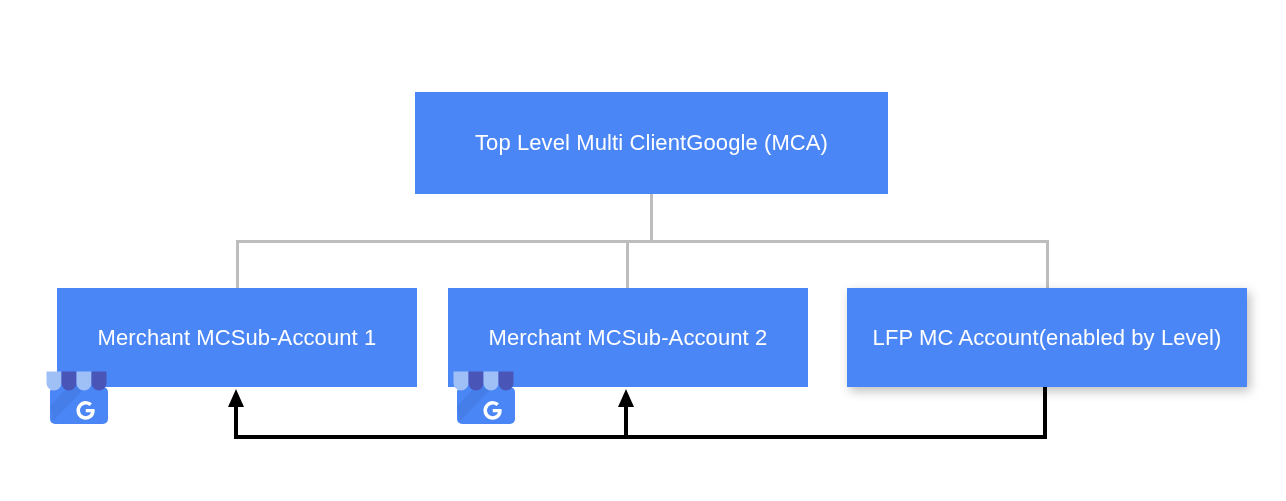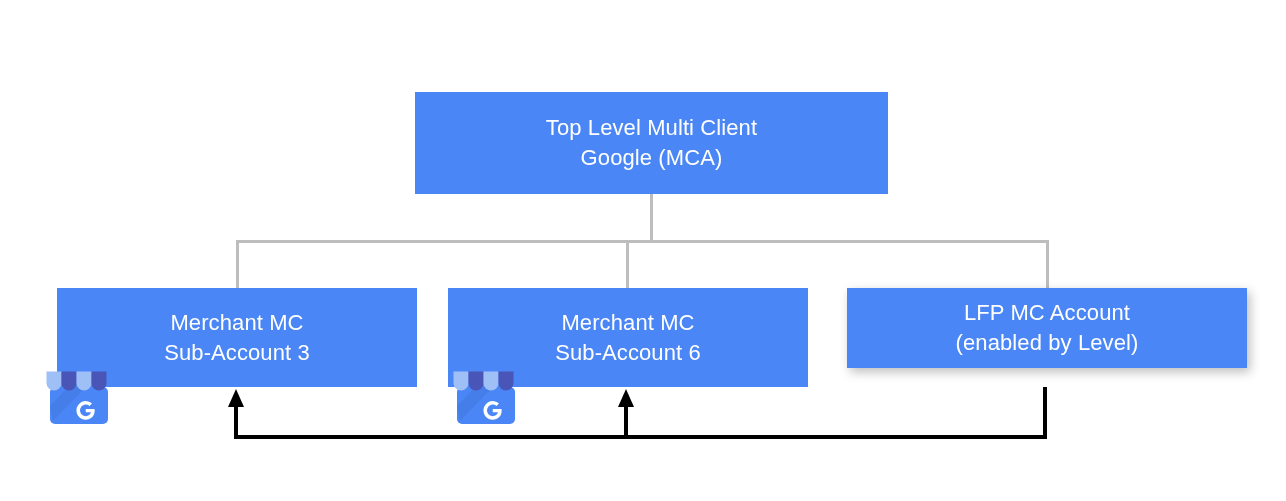--- a/index.html
+++ b/index.html
@@ -19,42 +19,42 @@
     overflow: hidden;
   }
 
   
   .node {
     position: absolute;
     box-sizing: border-box;
     background: #4a86f5;
     color: #ffffff;
     display: flex;
-    flex-direction: column;
+    flex-direction: row;
     align-items: center;
     justify-content: center;
     text-align: center;
     font-size: 22px;
     line-height: 30px;
     letter-spacing: 0.1px;
     z-index: 4;
   }
   .node .line1, .node .line2 { display: block; white-space: nowrap; }
 
   #node-mca {
     left: 415px; top: 92px; width: 473px; height: 102px;
   }
   #node-sub1 {
     left: 57px; top: 288px; width: 360px; height: 99px;
   }
   #node-sub2 {
     left: 448px; top: 288px; width: 360px; height: 99px;
   }
   #node-lfp {
-    left: 847px; top: 288px; width: 400px; height: 80px;
+    left: 847px; top: 288px; width: 400px; height: 99px;
     box-shadow: 3px 4px 10px rgba(0,0,0,0.26);
     text-align: center;
   }
 
   
   .conn {
     position: absolute;
     background: #bdbdbd;
     z-index: 1;
   }
@@ -120,26 +120,26 @@
   <div class="fb-arrow" id="fb-arrow1"></div>
   <div class="fb-arrow" id="fb-arrow2"></div>
 
   <div class="node" id="node-mca">
     <span class="line1">Top Level Multi Client</span>
     <span class="line2">Google (MCA)</span>
   </div>
 
   <div class="node" id="node-sub1">
     <span class="line1">Merchant MC</span>
-    <span class="line2">Sub-Account 3</span>
+    <span class="line2">Sub-Account 1</span>
   </div>
 
   <div class="node" id="node-sub2">
     <span class="line1">Merchant MC</span>
-    <span class="line2">Sub-Account 6</span>
+    <span class="line2">Sub-Account 2</span>
   </div>
 
   <div class="node" id="node-lfp">
     <span class="line1">LFP MC Account</span>
     <span class="line2">(enabled by Level)</span>
   </div>
 
   <svg class="gbp-icon" id="gbp-icon-1" viewBox="0 0 76 60">
     <defs>
       <linearGradient id="gbpShade1" x1="0" y1="0" x2="1" y2="1">

